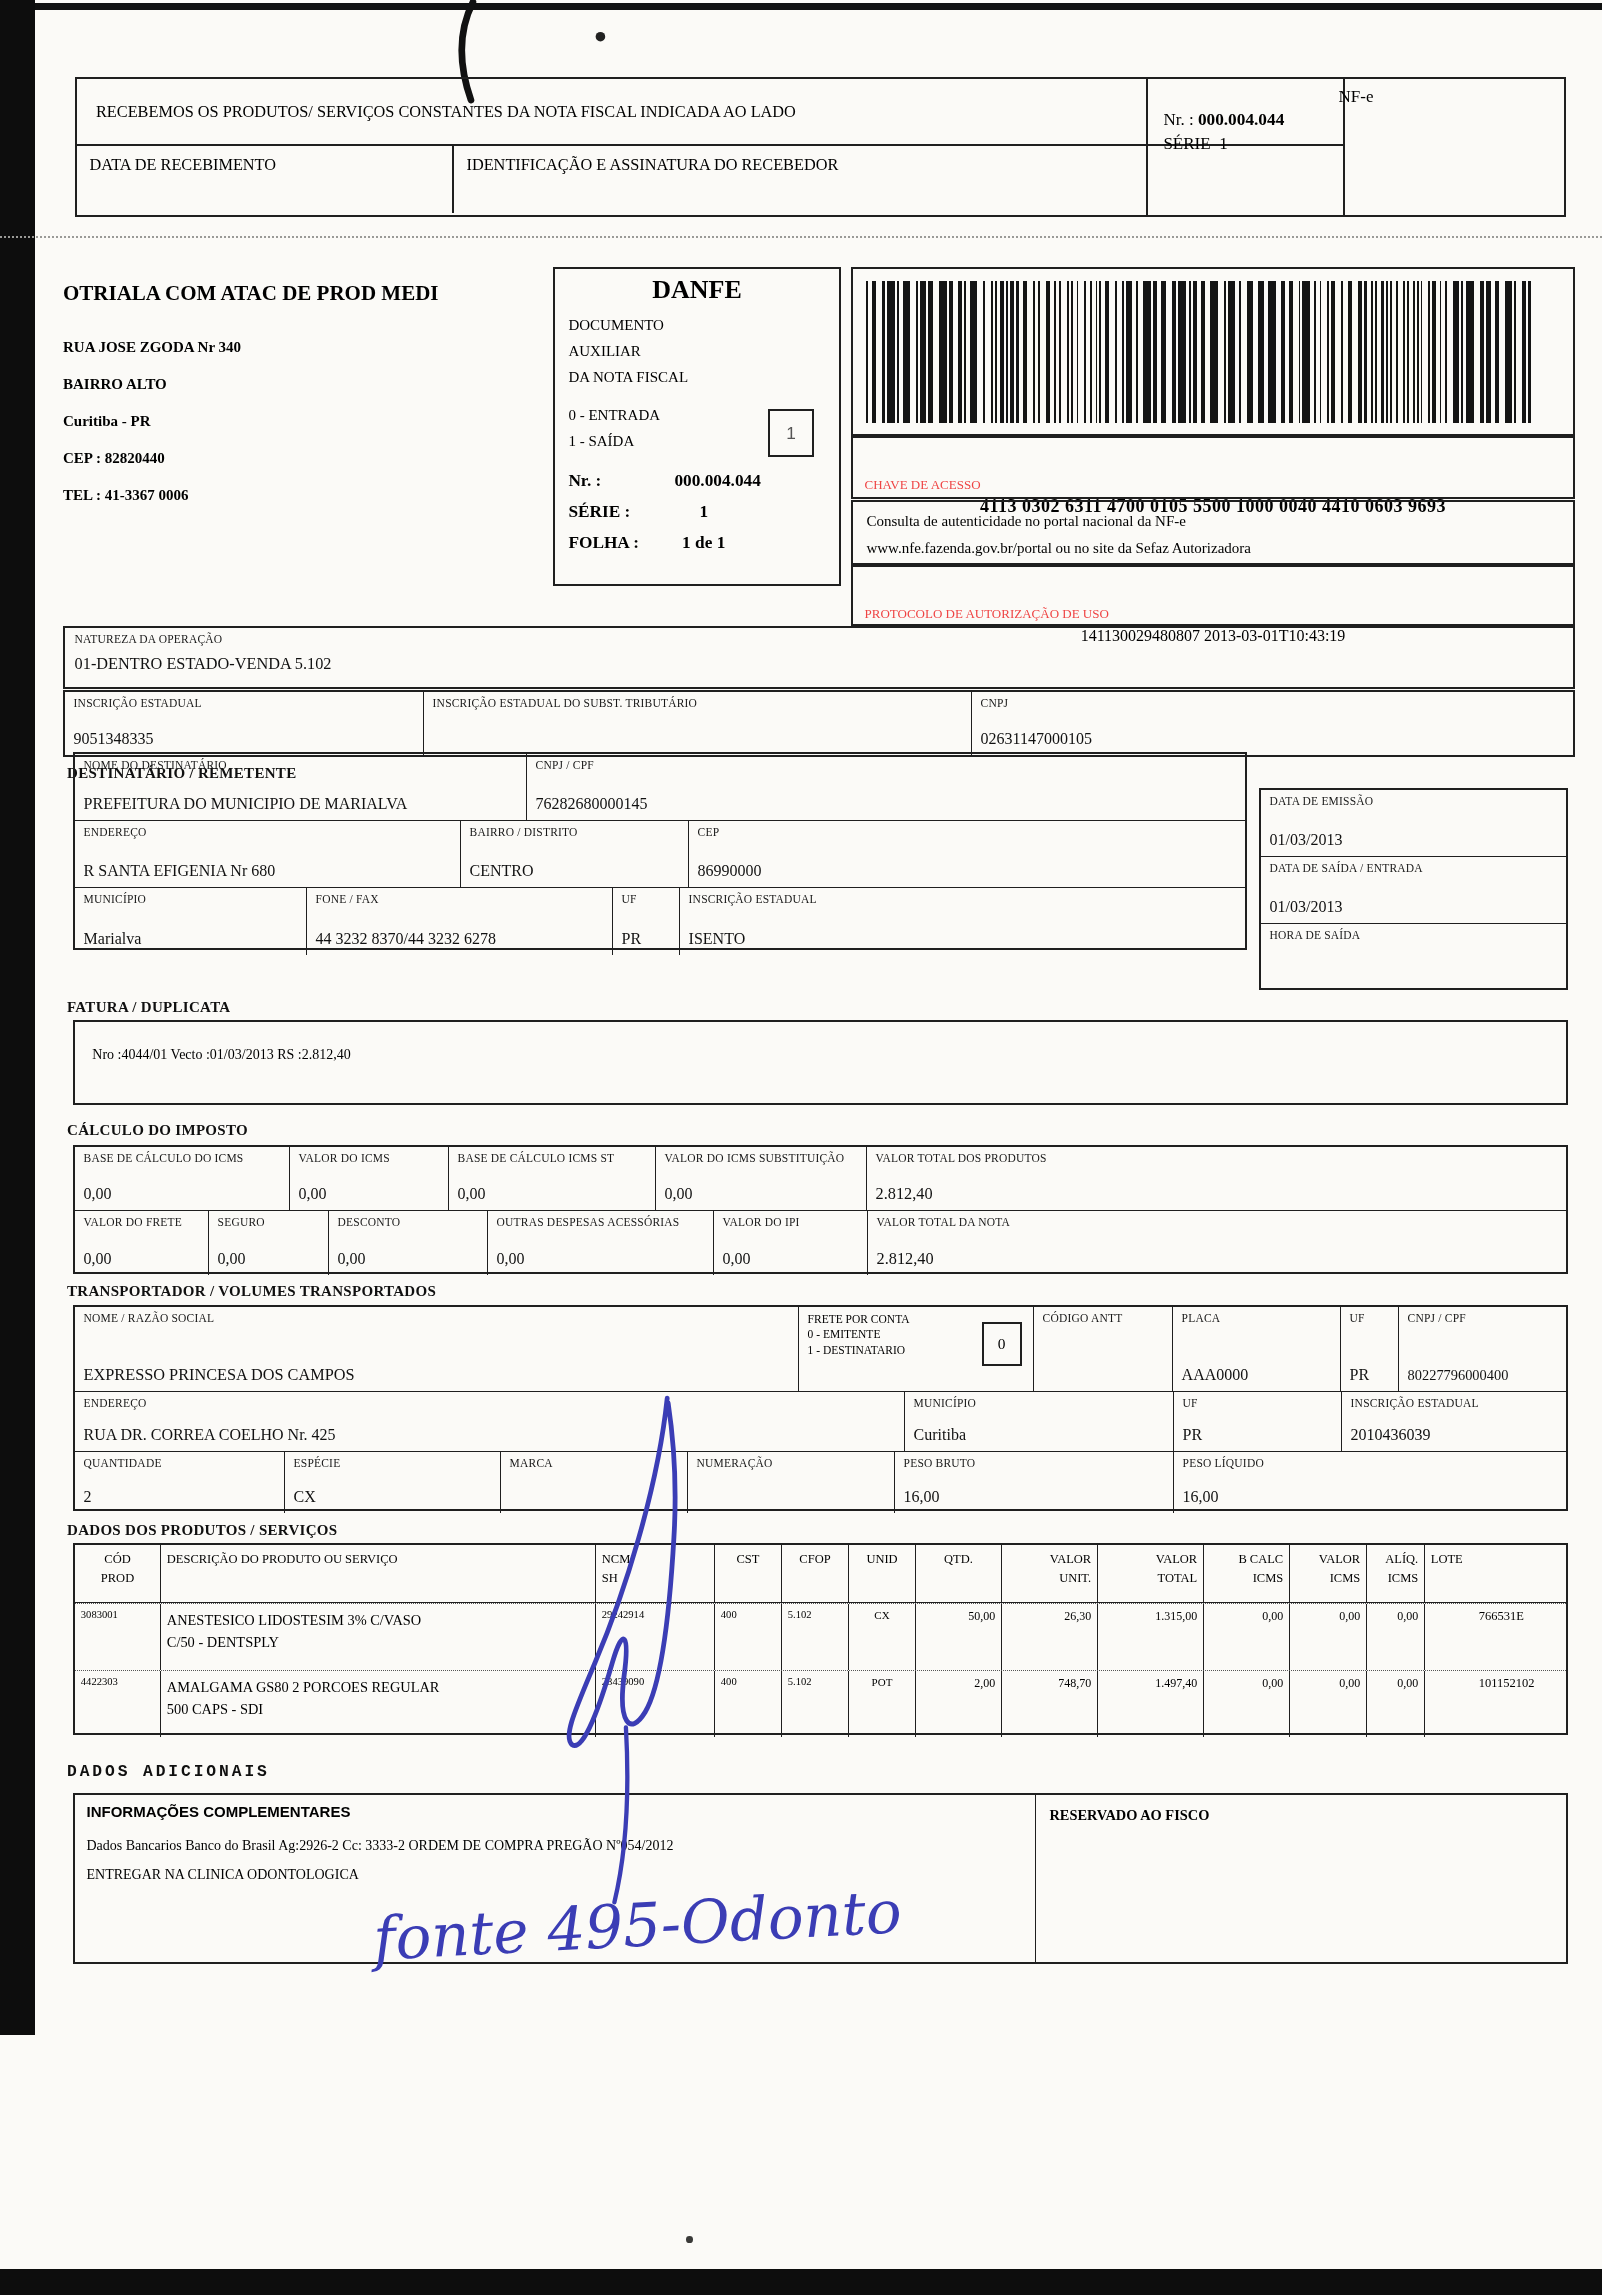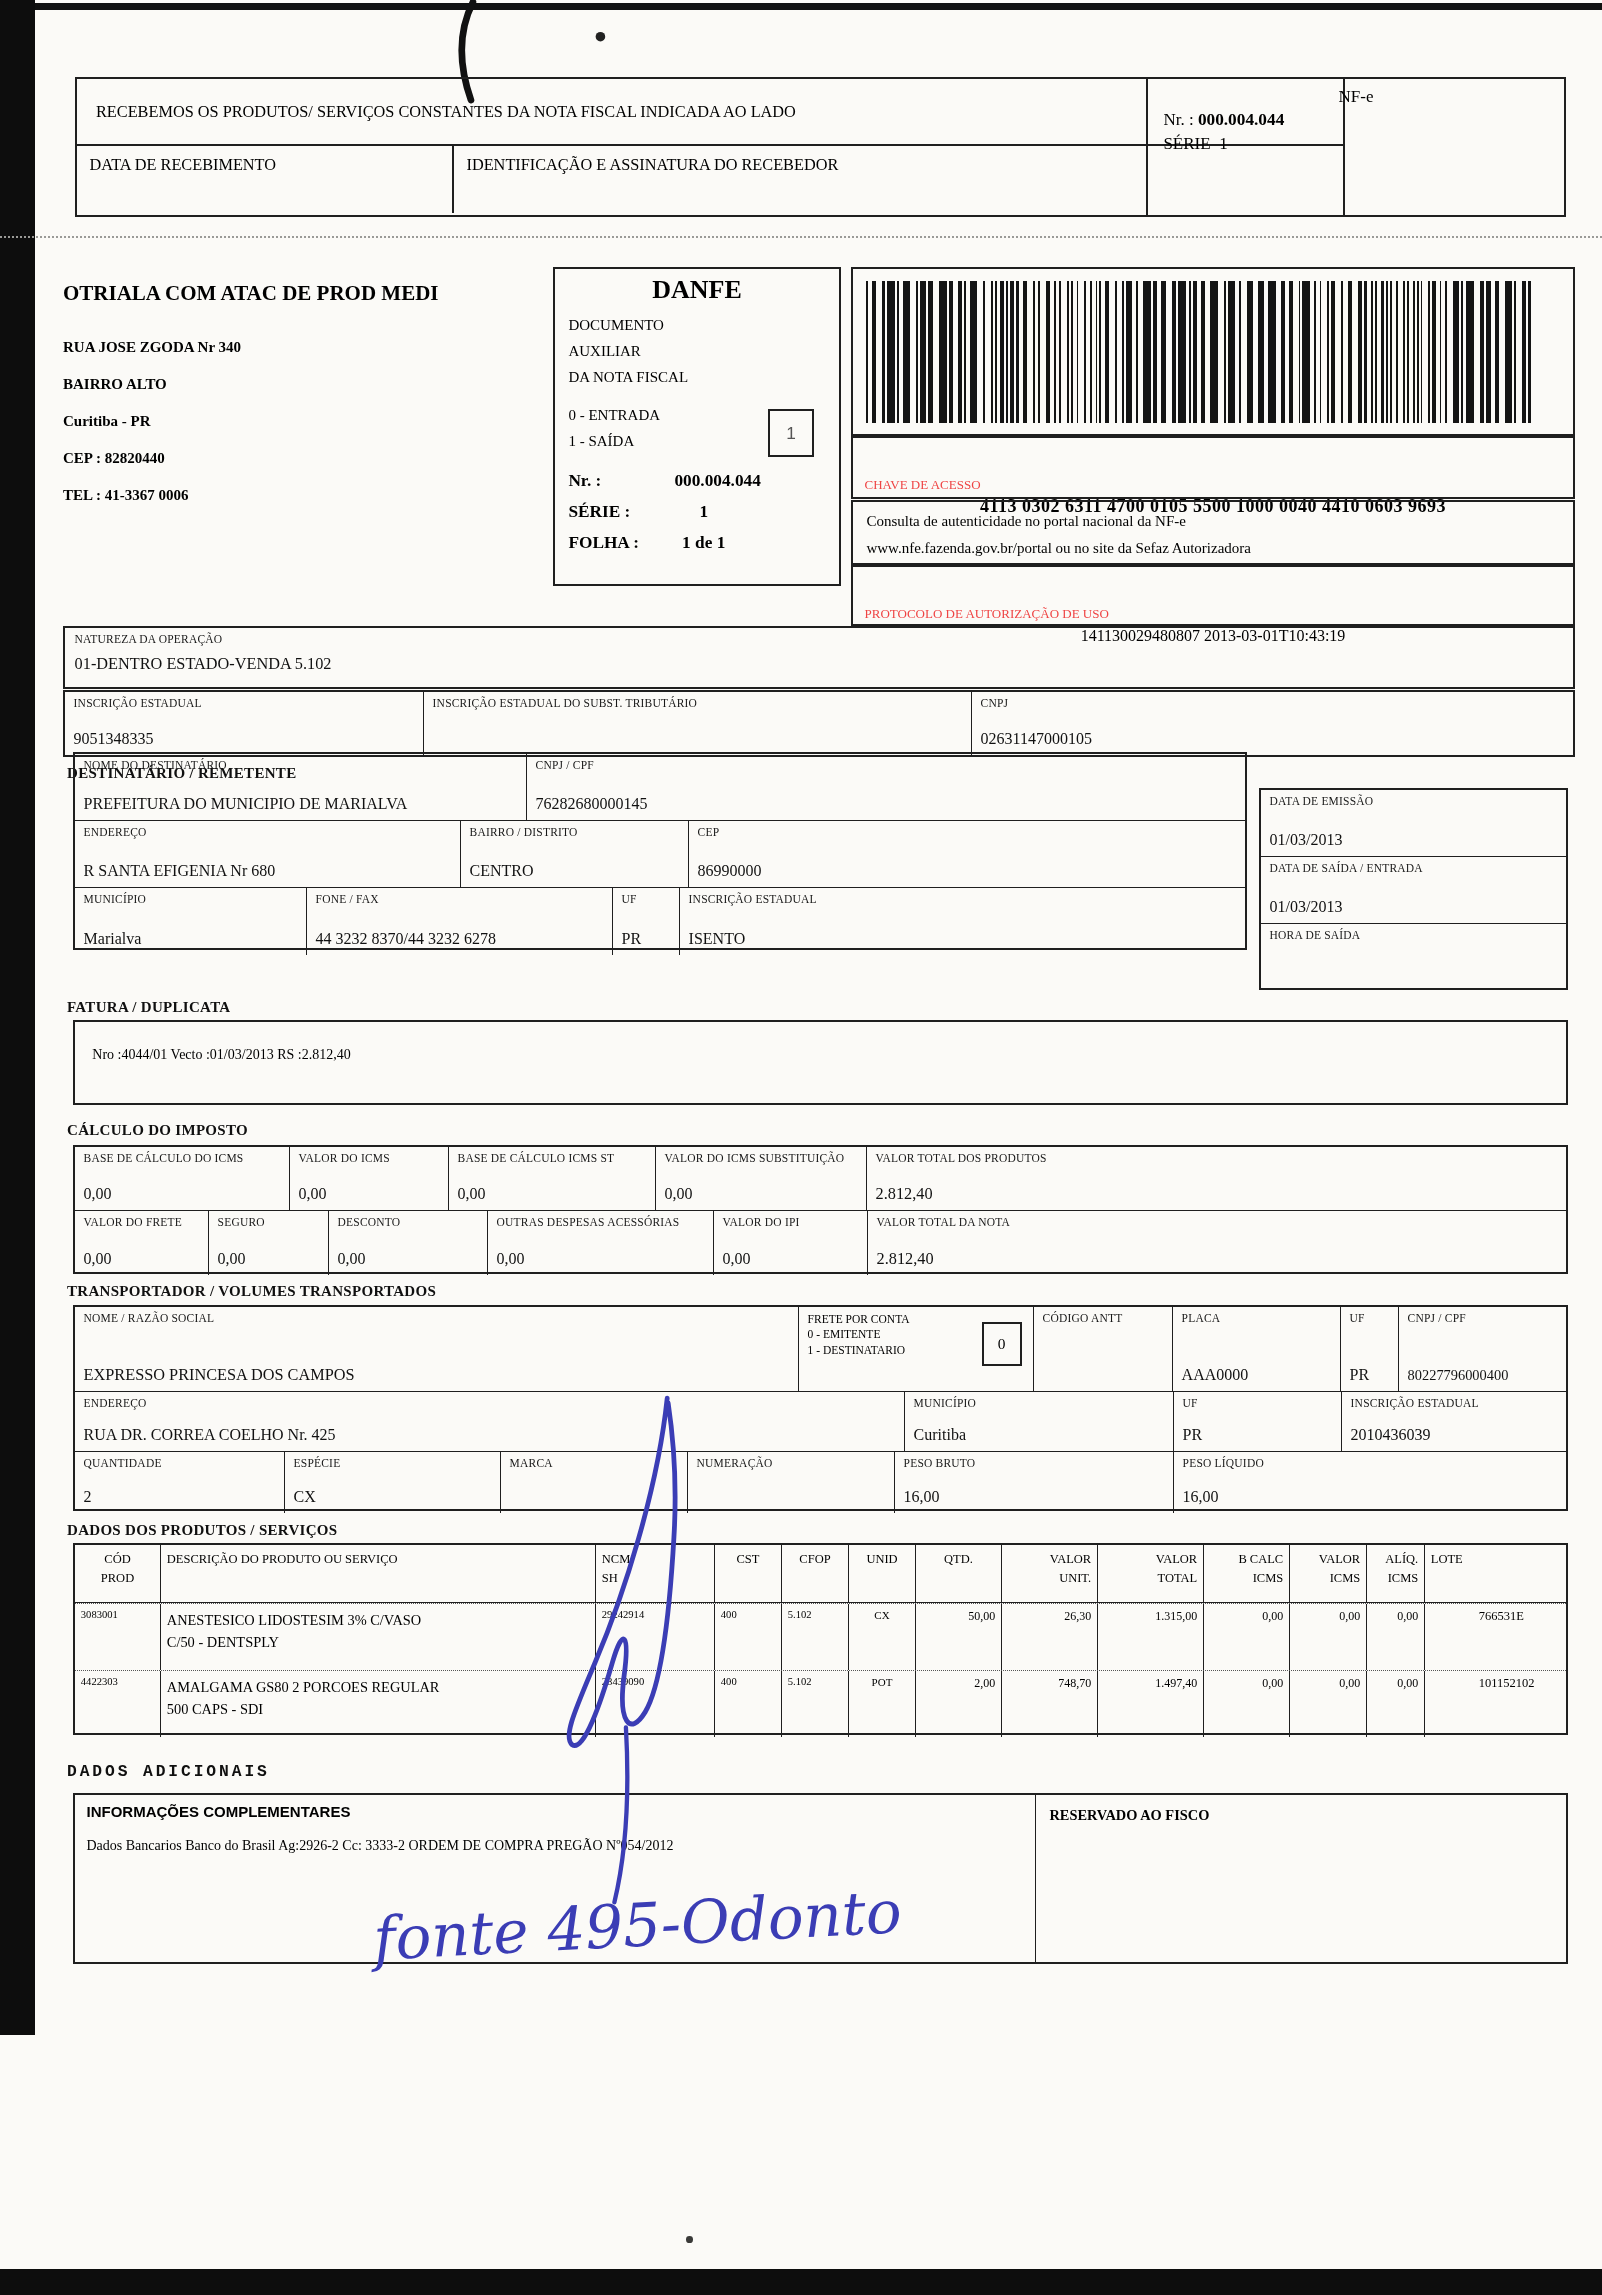--- a/index.html
+++ b/index.html
@@ -512,20 +512,21 @@
       <div class="pc-lote">101152102</div>
     </div>
   </div>
 
   <div class="sect" id="dad-title">DADOS ADICIONAIS</div>
   <div class="box" id="dadosbox">
     <div class="left">
       <div class="hd">INFORMAÇÕES COMPLEMENTARES</div>
       <div class="tx">
         <div>Dados Bancarios Banco do Brasil Ag:2926-2 Cc: 3333-2 ORDEM DE COMPRA PREGÃO Nº054/2012</div>
+        <div>ENTREGAR NA CLINICA ODONTOLOGICA</div>
       </div>
     </div>
     <div class="right">RESERVADO AO FISCO</div>
   </div>
 
   <svg class="overlay" style="left:288px;top:1345px;width:672px;height:692px" viewBox="0 0 700 720">
     <path d="M 395 55 C 385 150 350 260 320 330 C 300 378 286 408 296 416 C 308 424 326 372 338 330 C 349 292 356 300 350 345 C 344 392 356 408 372 382 C 390 352 398 270 402 200 C 405 150 402 100 396 60" stroke="#3b3db5" stroke-width="5" fill="none" stroke-linecap="round"></path>
     <path d="M 352 398 C 356 470 352 530 340 580" stroke="#3b3db5" stroke-width="4.5" fill="none" stroke-linecap="round"></path>
     <text x="90" y="640" transform="rotate(-3 90 640)" style="font-family:'DejaVu Serif',serif; font-style:italic; font-size:62px; fill:#3b3db5;">fonte 495-Odonto</text>
   </svg>

